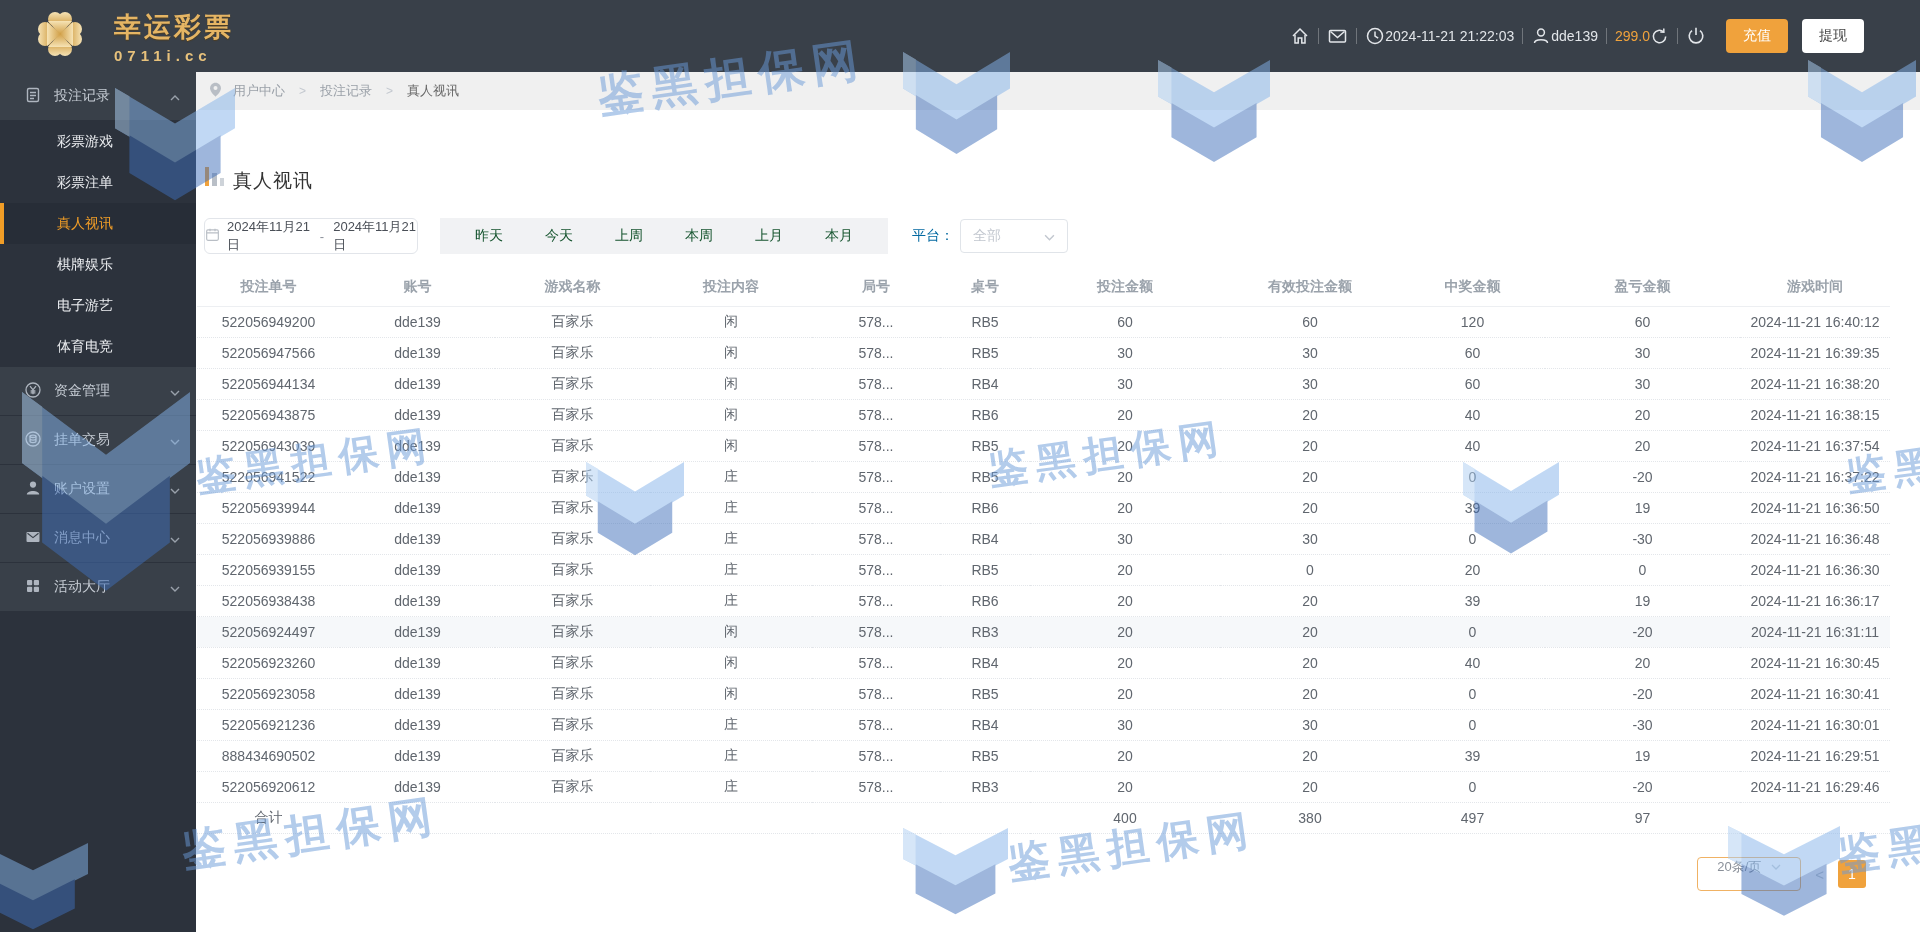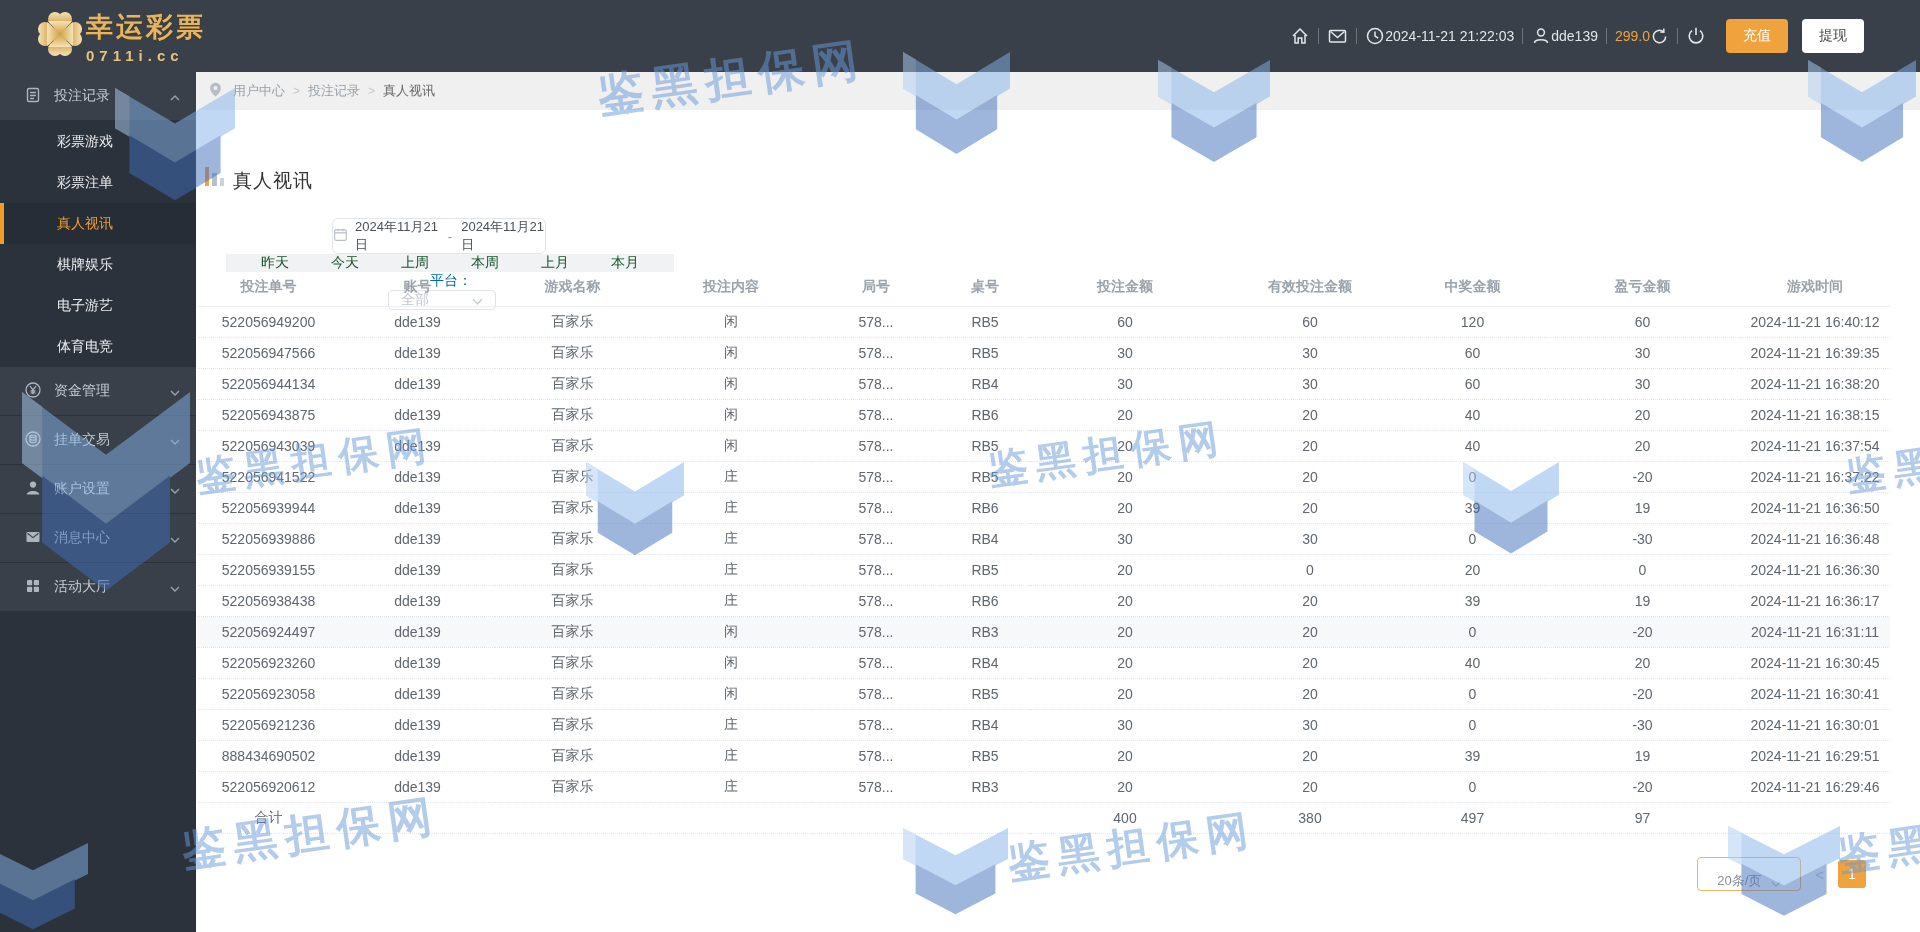--- a/index.html
+++ b/index.html
@@ -2,21 +2,21 @@
 <html><head>
 <meta charset="utf-8">
 <style>
   * { margin:0; padding:0; box-sizing:border-box; }
   html,body { width:1920px; height:932px; overflow:hidden; position:relative;
     font-family:"Liberation Sans","DejaVu Sans",sans-serif; background:#fff; }
 
   
   .topbar { position:absolute; left:0; top:0; width:1920px; height:72px; background:#394049;
     display:flex; align-items:center; justify-content:space-between; padding:0 56px 0 34px; z-index:5; }
-  .logo { display:flex; align-items:center; gap:0; cursor:pointer; }
+  .logo { display:flex; align-items:center; gap:28px; cursor:pointer; }
   .logo-title { font-size:27px; font-weight:bold; color:#e5b564; letter-spacing:3px;
     text-shadow:0 1px 1px rgba(90,60,10,.6); }
   .logo-domain { font-size:15px; font-weight:bold; color:#e8c27c; letter-spacing:5px; margin-top:2px; }
   .top-right { display:flex; align-items:center; color:#e2e5e9; font-size:14px; gap:0; }
   .ticon { display:flex; align-items:center; cursor:pointer; }
   .tdiv { width:1px; height:16px; background:rgba(255,255,255,.28); margin:0 8px; }
   .balance { color:#f0a23c; }
   .btn-recharge { background:#f0a23c; border:none; color:#fff; font-size:14px; padding:8px 17px;
     border-radius:4px; margin-left:20px; cursor:pointer; font-family:inherit; }
   .btn-withdraw { background:#fff; border:none; color:#444; font-size:14px; padding:8px 17px;
@@ -39,42 +39,42 @@
   .bc-sep { color:#c3c8cf; font-size:12px; }
 
   
   .main { position:absolute; left:196px; top:110px; width:1724px; height:822px; background:#fff; z-index:2; }
   .page-title { position:absolute; left:9px; top:57px; display:flex; align-items:flex-end; }
   .page-title .txt { font-size:19px; color:#333; letter-spacing:1px; margin-left:9px; line-height:1; }
   .b1 { display:inline-block; width:4px; height:19px; background:#f0a23c; }
   .b2 { display:inline-block; width:5px; height:13px; background:#b9bfc7; margin-left:3px; }
   .b3 { display:inline-block; width:4px; height:8px;  background:#ced3d9; margin-left:3px; }
 
-  .filter-row { position:absolute; left:8px; top:108px; height:36px; display:flex; align-items:center;flex-direction:column; }
+  .filter-row { position:absolute; left:8px; top:108px; height:36px; display:flex; align-items:center; }
   .date-box { width:214px; height:36px; border:1px solid #e2e5ea; border-radius:6px; display:flex;
     align-items:center; justify-content:center; gap:7px; font-size:13px; color:#4a4f57; cursor:pointer; background:#fff; }
   .dsep { color:#8a9099; margin:0 2px; }
   .qf-wrap { margin-left:22px; background:#f1f2f4; height:36px; display:flex; align-items:center; padding:0 14px; }
   .qf { font-size:14px; color:#14532d; padding:0 21px; cursor:pointer; }
   .plat-label { margin-left:24px; font-size:14px; color:#0369a1; }
   .plat-select { width:108px; height:34px; border:1px solid #e0e4e9; border-radius:4px; display:flex;
     align-items:center; justify-content:space-between; padding:0 12px; font-size:14px; color:#c2c7cf;
     margin-left:6px; cursor:pointer; background:#fff; }
 
   table.tbl { position:absolute; left:1px; top:158px; width:1693px; border-collapse:collapse;
     table-layout:fixed; font-size:14px; }
   .tbl th { font-weight:bold; color:#9aa2ab; height:38px; border-bottom:1px solid #edeff2;
     text-align:center; white-space:nowrap; }
   .tbl td { color:#60666e; height:31px; text-align:center; border-bottom:1px dotted #e3e6ea;
     overflow:hidden; white-space:nowrap; text-overflow:ellipsis; }
   tr.stripe td { background:#f6f8fa; }
 
   .pagination { position:absolute; right:54px; top:747px; display:flex; align-items:center; gap:14px; }
   .page-size { width:104px; height:34px; border:1px solid #f0b264; border-radius:4px; display:flex;
-    align-items:flex-end; justify-content:center; gap:10px; font-size:13px; color:#8a9099; background:#fff; cursor:pointer; }
+    align-items:flex-start; justify-content:center; gap:10px; font-size:13px; color:#8a9099; background:#fff; cursor:pointer; }
   .page-prev { color:#c6ccd2; font-size:15px; cursor:pointer; }
   .page-num { width:28px; height:28px; background:#f0a23c; color:#fff; display:flex; align-items:center;
     justify-content:center; border-radius:3px; font-size:14px; cursor:pointer; }
 
   
   .wm { position:absolute; z-index:30; pointer-events:none; opacity:.5; }
   .wm-text { font-weight:bold; letter-spacing:8px; color:#6a9ad8; transform:rotate(-8deg);
     transform-origin:left center; white-space:nowrap; }
 </style>
 </head>
@@ -268,21 +268,21 @@
   </div>
 </div>
 
 <div class="crumb">
   <span>
     <svg width="15" height="17" viewBox="0 0 18 19" fill="#b9bec5">
       <path d="M9,1.5 C5.4,1.5 2.5,4.4 2.5,8 c0,4.8 6.5,10 6.5,10 s6.5,-5.2 6.5,-10 C15.5,4.4 12.6,1.5 9,1.5 Z"></path>
       <circle cx="9" cy="7.8" r="2.4" fill="#f0f0f0"></circle>
       </svg>
   </span>
-  <span id="breadcrumb-items" style="display:flex;align-items:center;gap:8px">
+  <span id="breadcrumb-items" style="display:flex;align-items:center;gap:14px">
       <span class="bc-item">用户中心</span>
       <span class="bc-sep">&gt;</span>
       <span class="bc-item">投注记录</span>
       <span class="bc-sep">&gt;</span>
       <span class="bc-item last">真人视讯</span>
     </span>
 </div>
 
 <div class="main">
   <div class="page-title">

